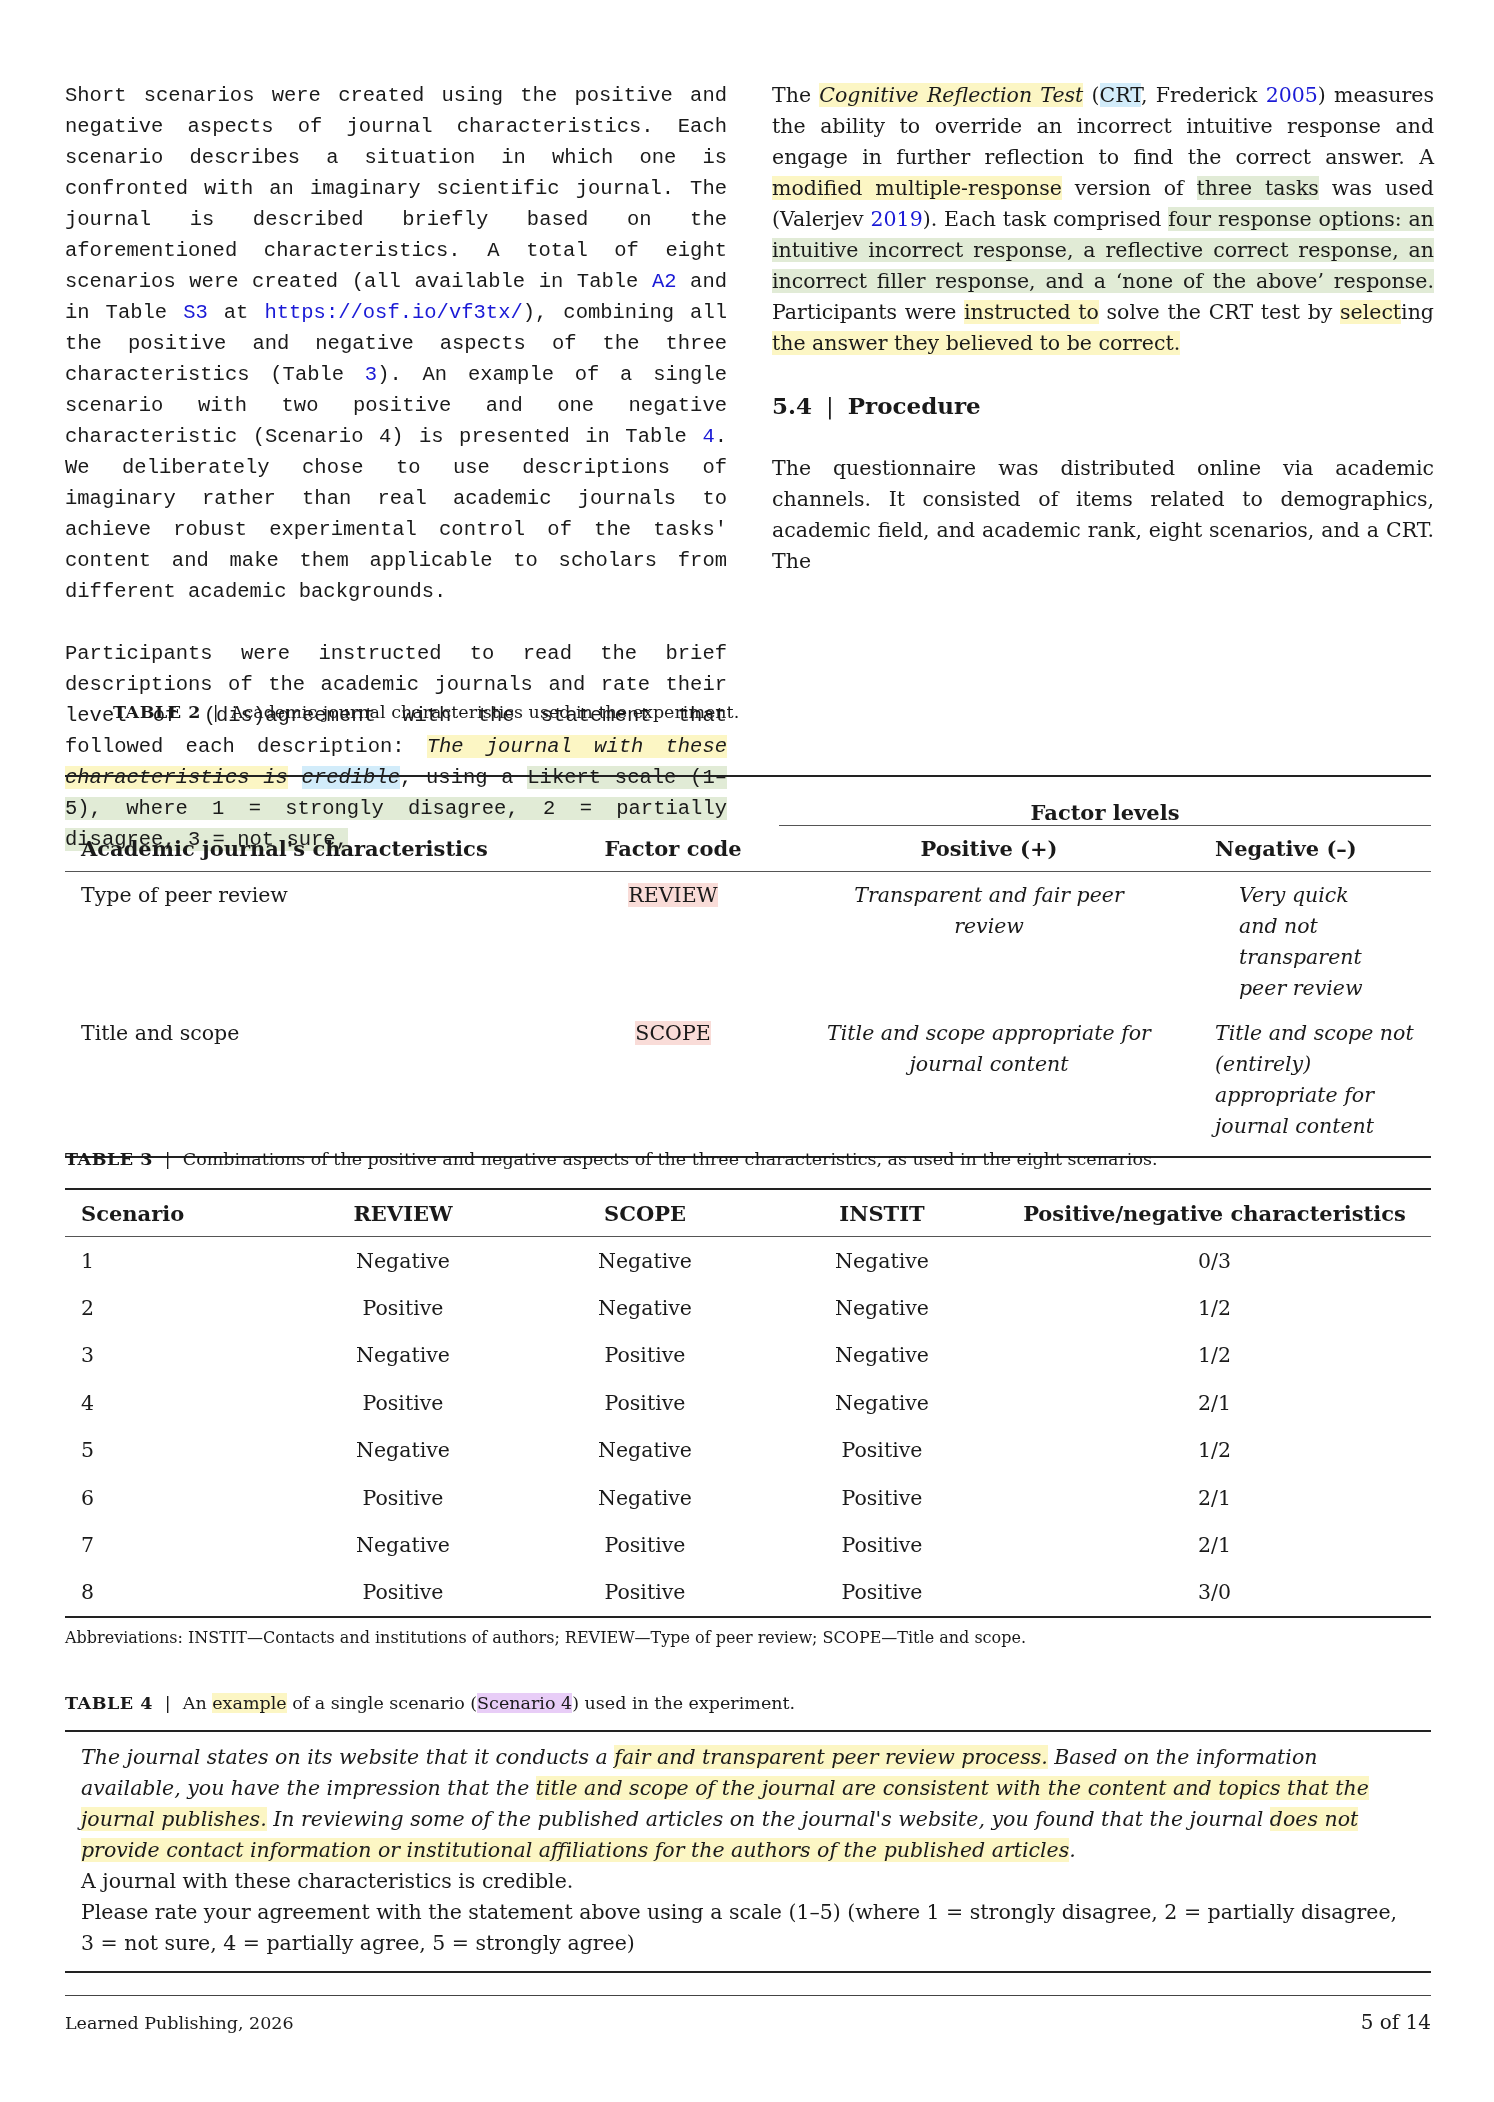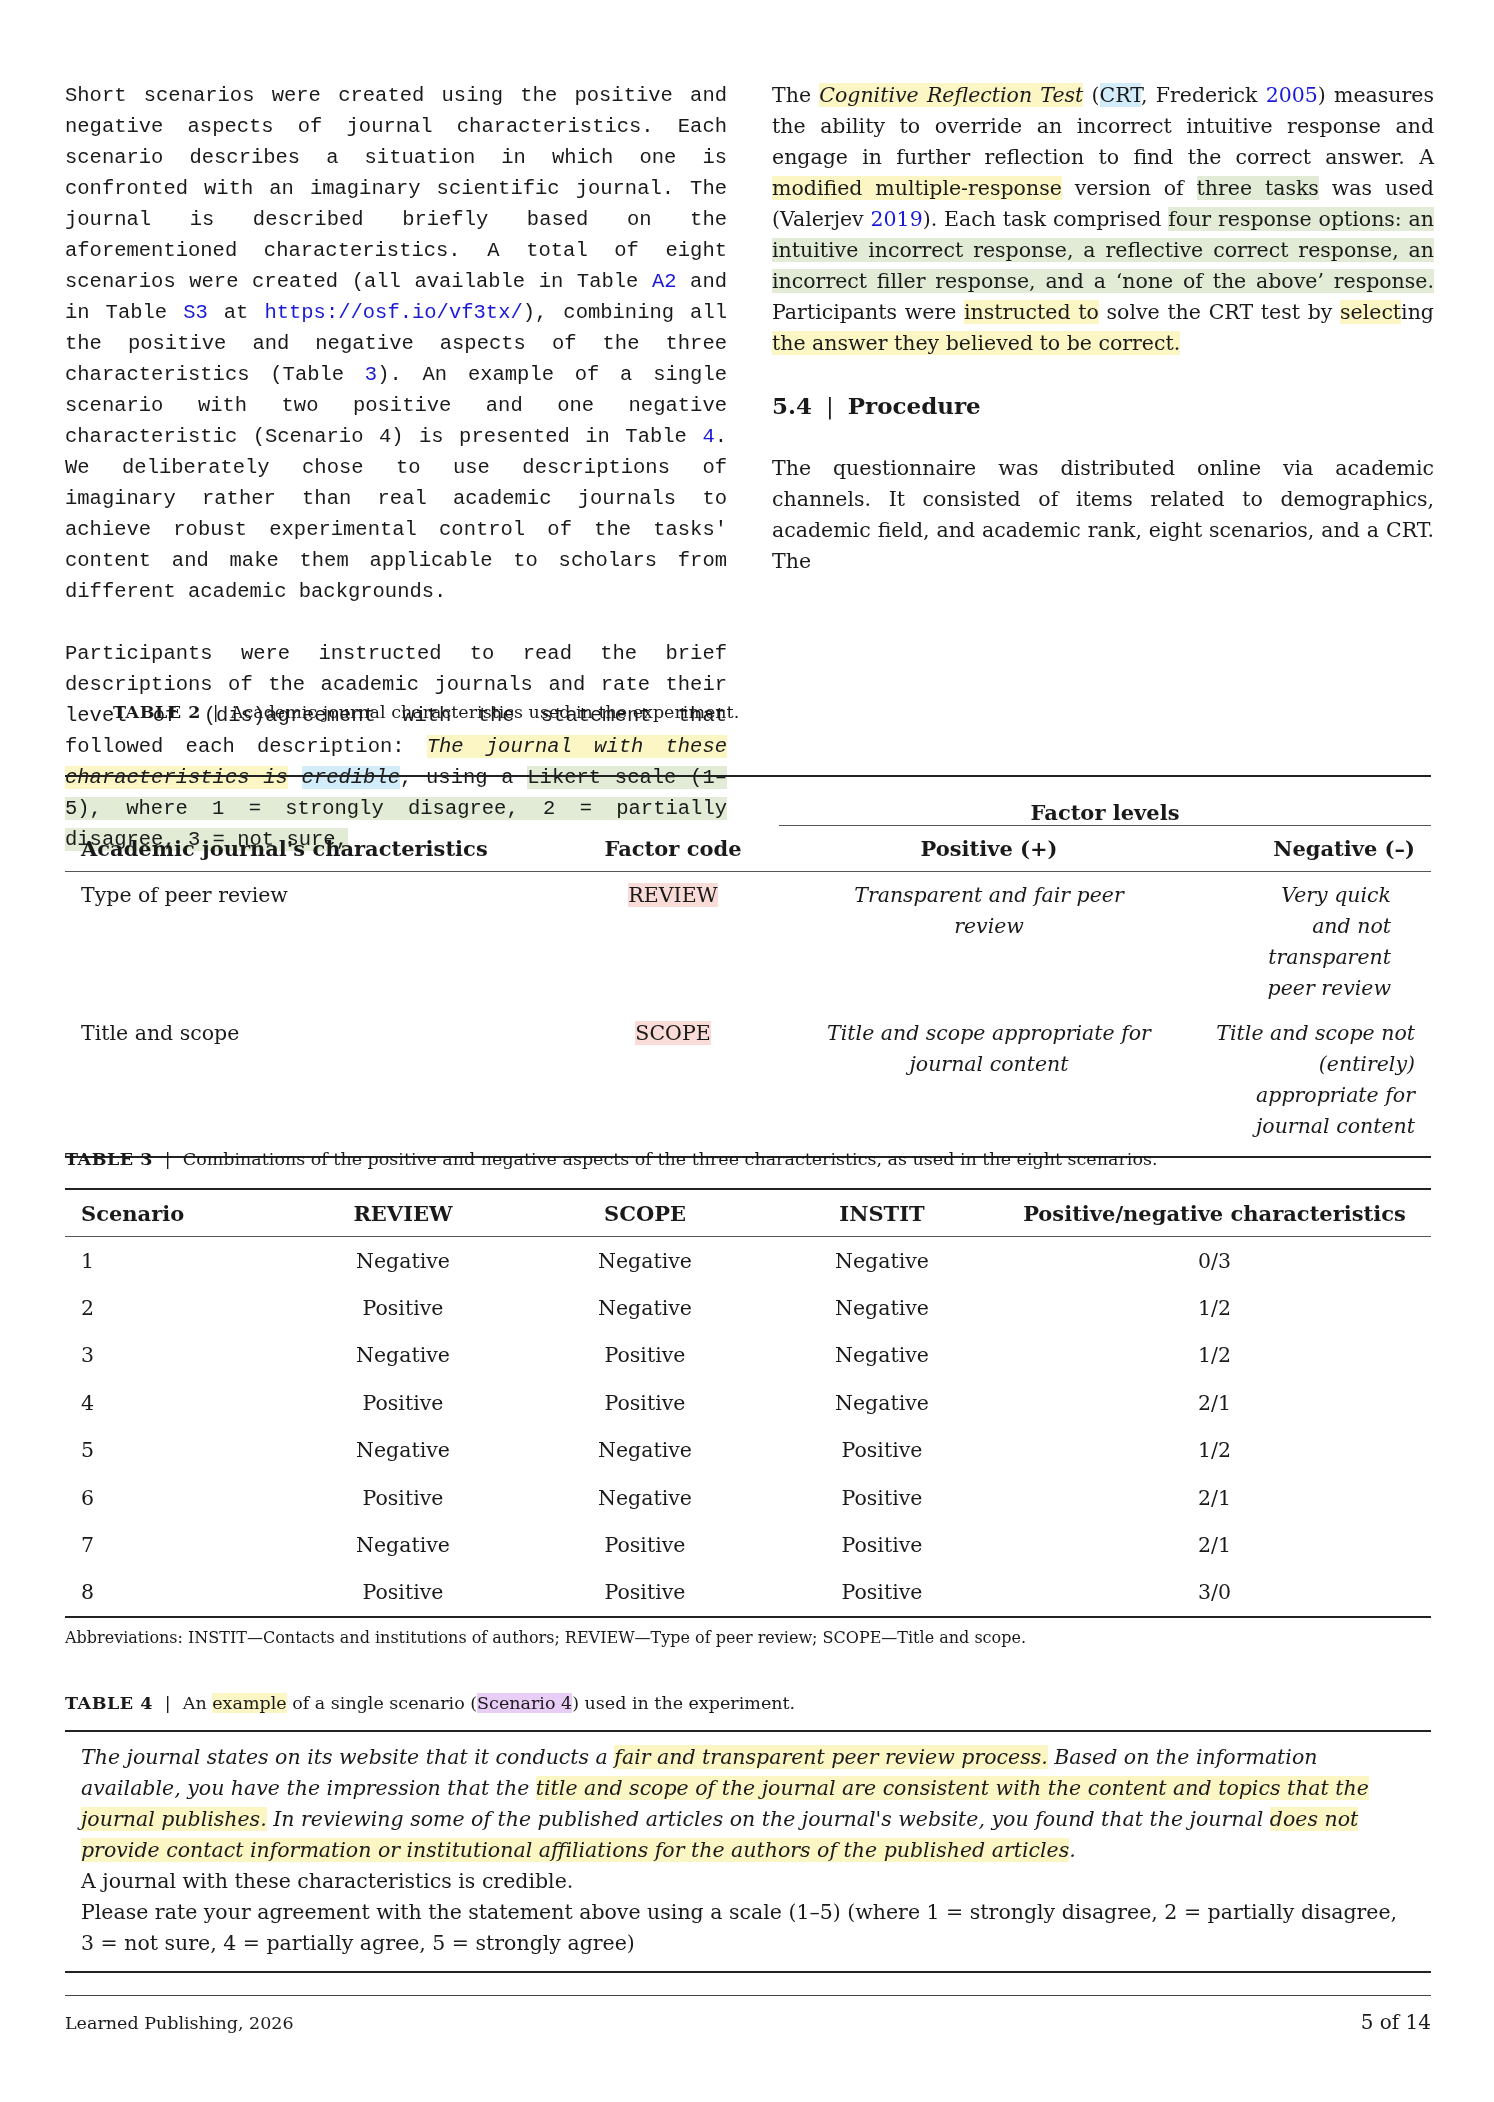--- a/index.html
+++ b/index.html
@@ -30,21 +30,21 @@
   table { border-collapse: collapse; position: absolute; left: 65px; width: 1366px; font-size: 20.5px; }
   .rule-top { border-top: 2.5px solid #222; }
   .rule-mid { border-top: 1.5px solid #555; }
   .rule-bot { border-bottom: 2.5px solid #222; }
 
   #t2 td, #t2 th { padding: 0 16px; vertical-align: top; }
   #t2 th { font-weight: bold; font-size: 21px; }
   #t2 .c1 { text-align: left; width: 470px; }
   #t2 .c2 { text-align: center; width: 180px; }
   #t2 .c3 { text-align: center; width: 340px; }
-  #t2 .c4 { text-align: right; }
+  #t2 .c4 { text-align: left; }
   #t2 td.it { font-style: italic; }
 
   #t3 th { font-weight: bold; font-size: 21px; height: 44px; }
   #t3 td { height: 45.4px; }
   #t3 .s { text-align: left; padding-left: 16px; width: 200px; }
   #t3 .ctr { text-align: center; }
 
   .abbrev { position: absolute; left: 65px; top: 1620px; font-size: 16px; margin-top: 8px; }
 
   .t4box { position: absolute; left: 65px; top: 1730px; width: 1366px; border-top: 2.5px solid #222; border-bottom: 2.5px solid #222; padding: 10px 0 12px 0; font-size: 20.5px; line-height: 31px; }

